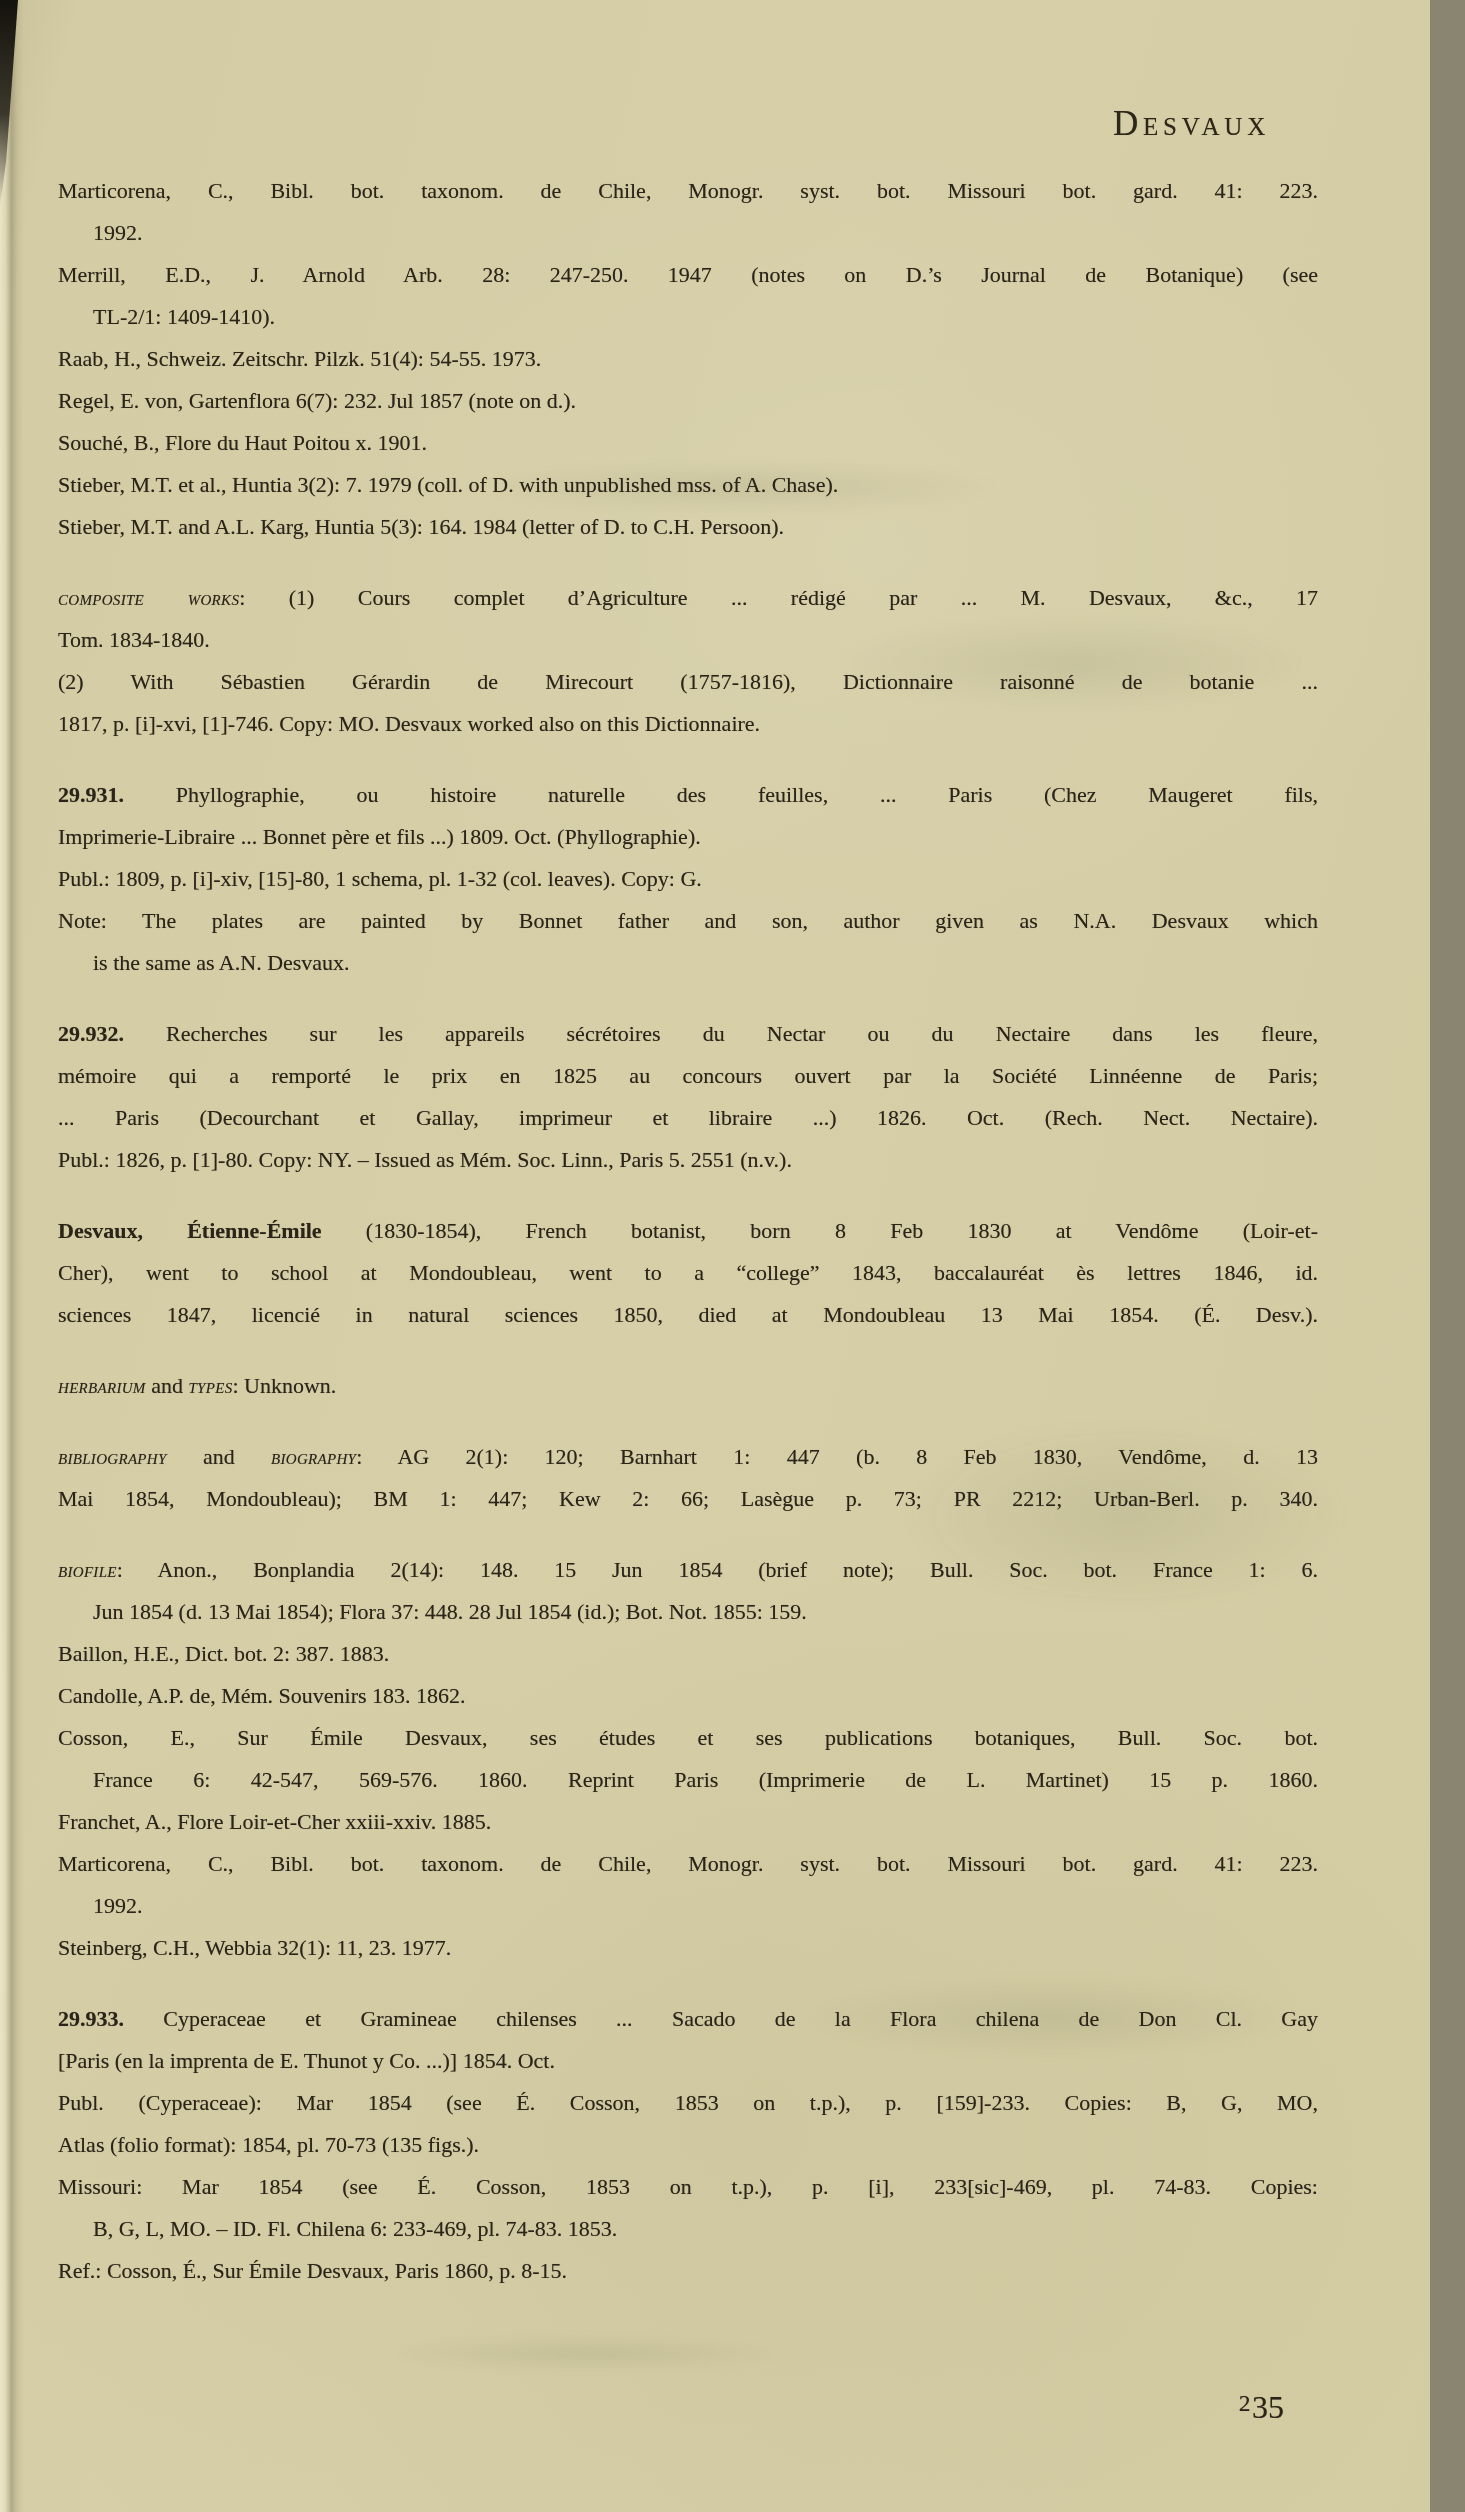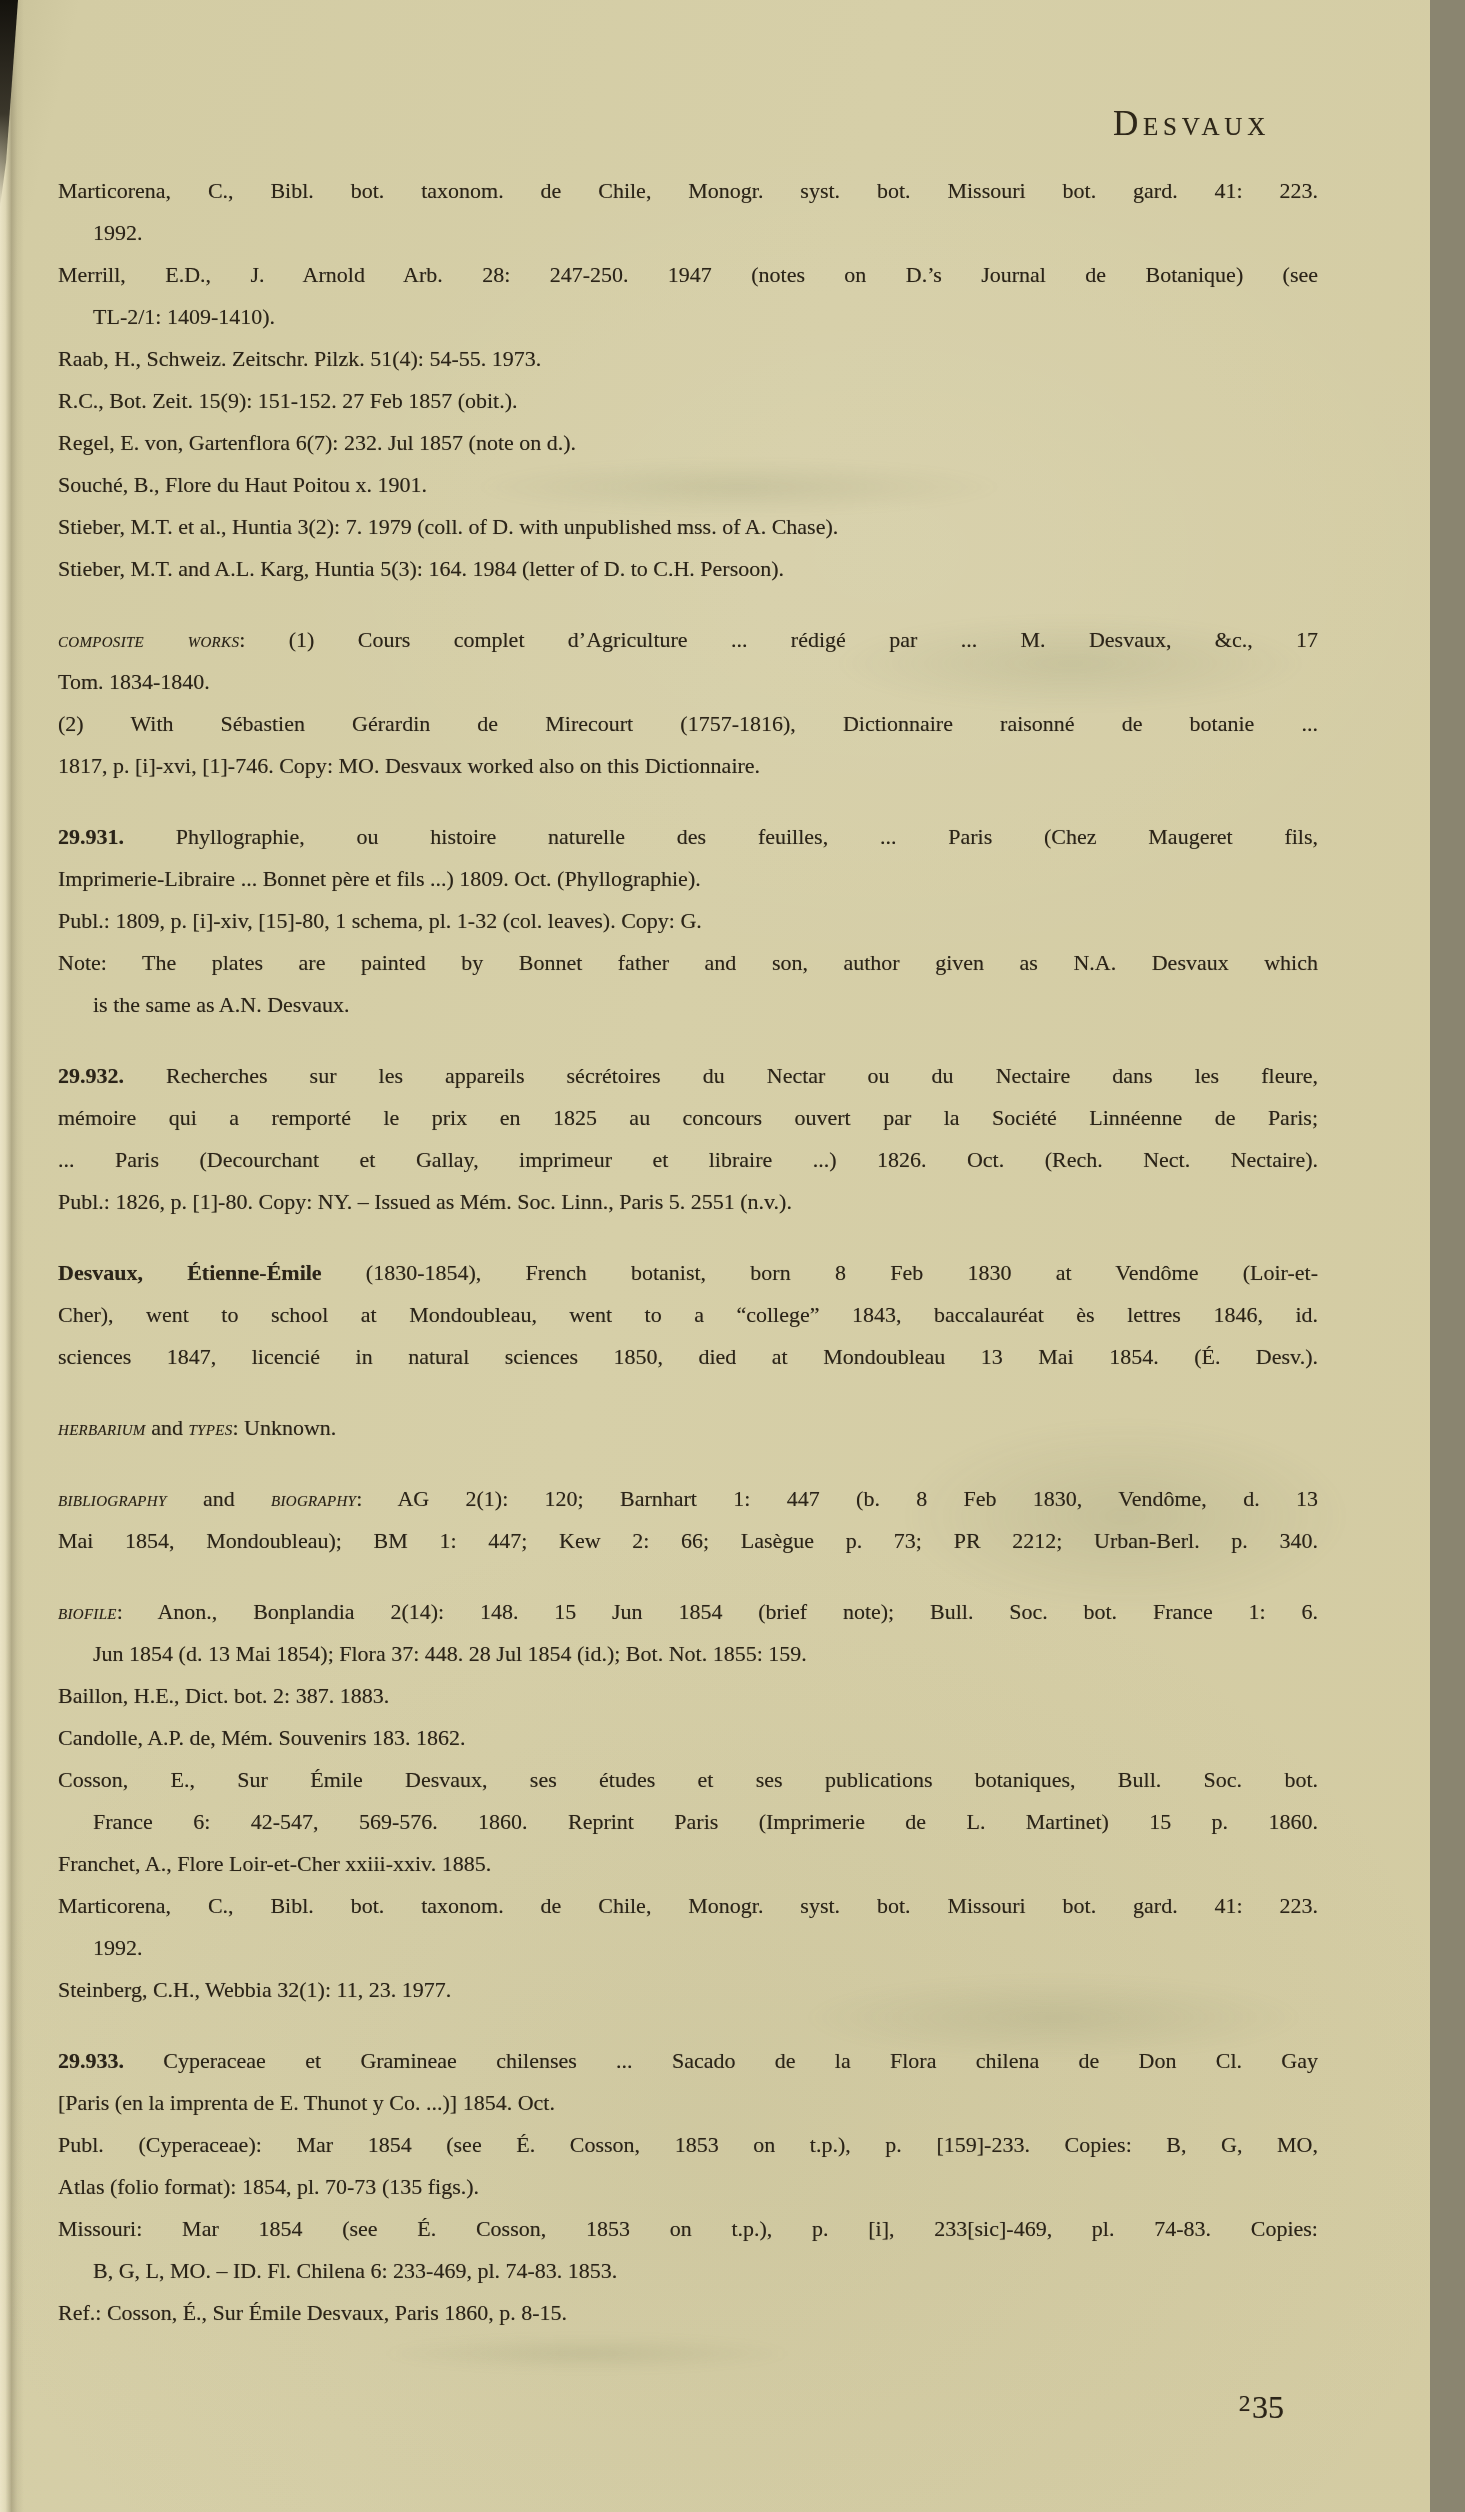--- a/index.html
+++ b/index.html
@@ -83,21 +83,20 @@
 
   <div class="running-head">Desvaux</div>
 
   <main class="body">
       <div class="block">
         <div class="line j"><span>Marticorena, C., Bibl. bot. taxonom. de Chile, Monogr. syst. bot. Missouri bot. gard. 41: 223.</span></div>
         <div class="line ind"><span>1992.</span></div>
         <div class="line j"><span>Merrill, E.D., J. Arnold Arb. 28: 247-250. 1947 (notes on D.’s Journal de Botanique) (see</span></div>
         <div class="line ind"><span>TL-2/1: 1409-1410).</span></div>
         <div class="line"><span>Raab, H., Schweiz. Zeitschr. Pilzk. 51(4): 54-55. 1973.</span></div>
-        <div class="line"><span>R.C., Bot. Zeit. 15(9): 151-152. 27 Feb 1857 (obit.).</span></div>
         <div class="line"><span>Regel, E. von, Gartenflora 6(7): 232. Jul 1857 (note on d.).</span></div>
         <div class="line"><span>Souché, B., Flore du Haut Poitou x. 1901.</span></div>
         <div class="line"><span>Stieber, M.T. et al., Huntia 3(2): 7. 1979 (coll. of D. with unpublished mss. of A. Chase).</span></div>
         <div class="line"><span>Stieber, M.T. and A.L. Karg, Huntia 5(3): 164. 1984 (letter of D. to C.H. Persoon).</span></div>
       </div>
       <div class="block">
         <div class="line j"><span class="sc">composite works</span><span>: (1) </span><span class="it">Cours complet d’Agriculture</span><span> ... rédigé par ... M. Desvaux, &amp;c., 17</span></div>
         <div class="line"><span>Tom. 1834-1840.</span></div>
         <div class="line j"><span>(2) With Sébastien Gérardin de Mirecourt (1757-1816), </span><span class="it">Dictionnaire raisonné de botanie</span><span> ...</span></div>
         <div class="line"><span>1817, p. [i]-xvi, [1]-746. </span><span class="it">Copy</span><span>: MO. </span><span class="it">Desvaux</span><span> worked also on this Dictionnaire.</span></div>

